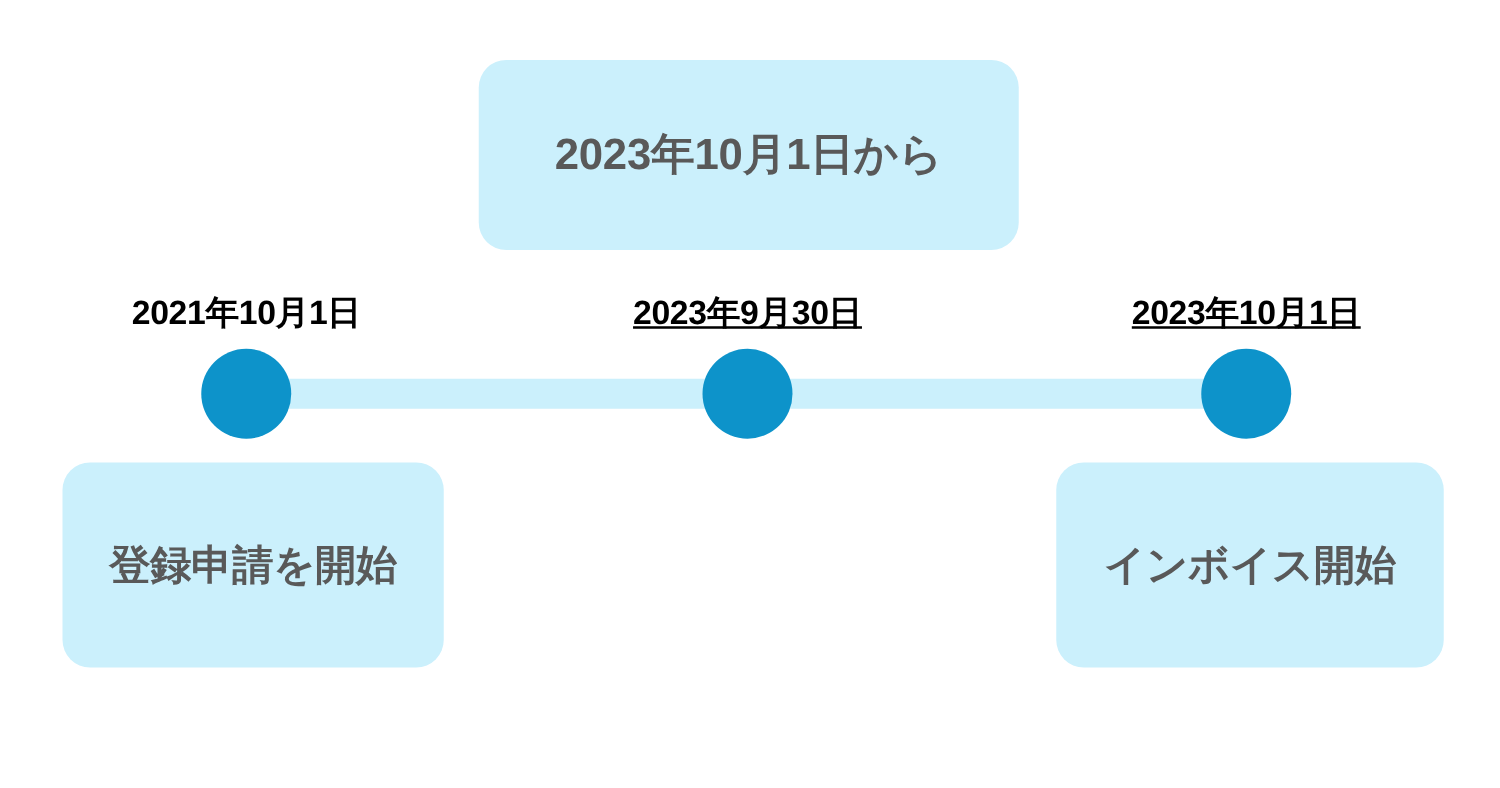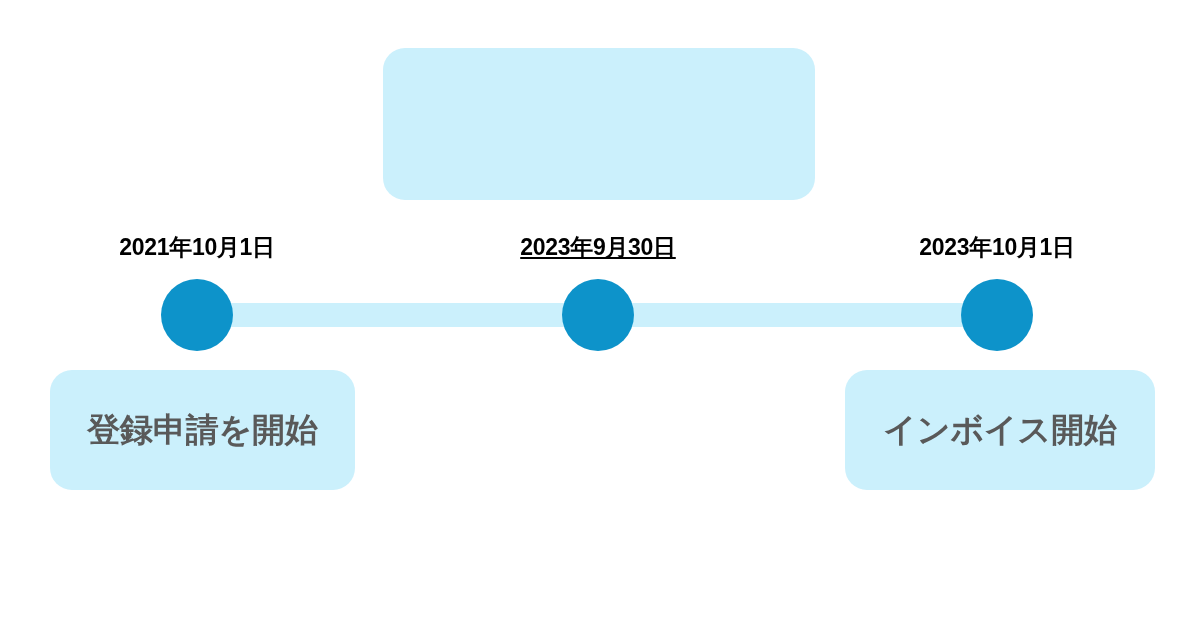--- a/index.html
+++ b/index.html
@@ -62,34 +62,34 @@
   .node.n2 { left: 562px; }
   .node.n3 { left: 961px; }
 
   
   .date-label {
     position: absolute;
     top: 232px;
     width: 320px;
     text-align: center;
     color: #000000;
-    font-size: 23px;
+    font-size: 27px;
     font-weight: bold;
     letter-spacing: -0.3px;
     white-space: nowrap;
   }
   .date-label.d1 { left: 37px; }
   .date-label.d2 { left: 438px; text-decoration: underline; }
-  .date-label.d3 { left: 837px; }
+  .date-label.d3 { left: 837px; text-decoration: underline; }
 
   
   .event-box {
     position: absolute;
     top: 370px;
-    height: 120px;
+    height: 164px;
     background: #cbf0fc;
     border-radius: 22px;
     display: flex;
     align-items: center;
     justify-content: center;
     box-sizing: border-box;
   }
   .event-box.left  { left: 50px;  width: 305px; }
   .event-box.right { left: 845px; width: 310px; }
   .event-text {
@@ -99,20 +99,21 @@
     letter-spacing: -0.2px;
     white-space: nowrap;
   }
 </style>
 </head>
 <body>
 
 <div id="canvas">
 
   <div class="callout">
+    <div class="callout-line">2023年10月1日から</div>
   </div>
 
   <div class="track"></div>
 
   <div class="date-label d1">2021年10月1日</div>
   <div class="date-label d2">2023年9月30日</div>
   <div class="date-label d3">2023年10月1日</div>
 
   <div class="node n1"></div>
   <div class="node n2"></div>

